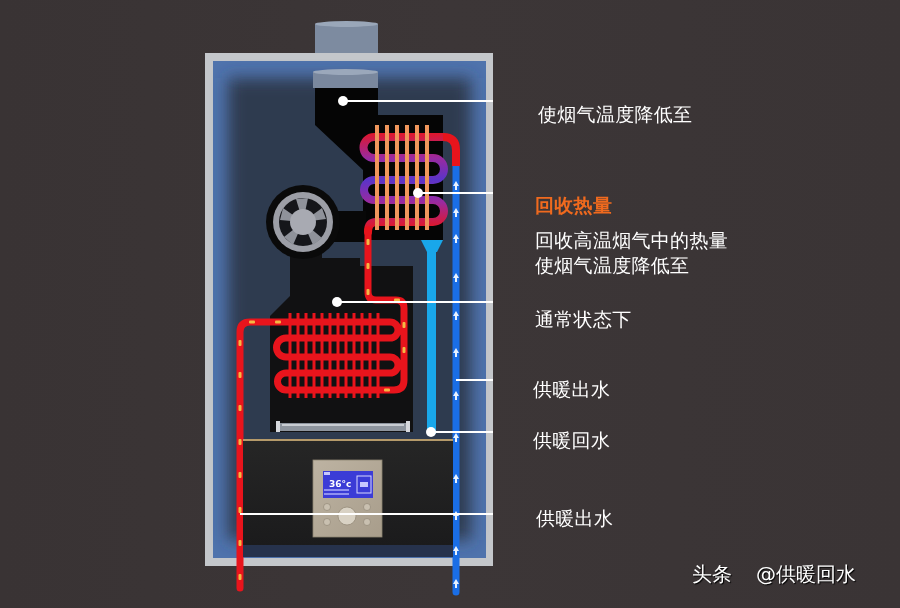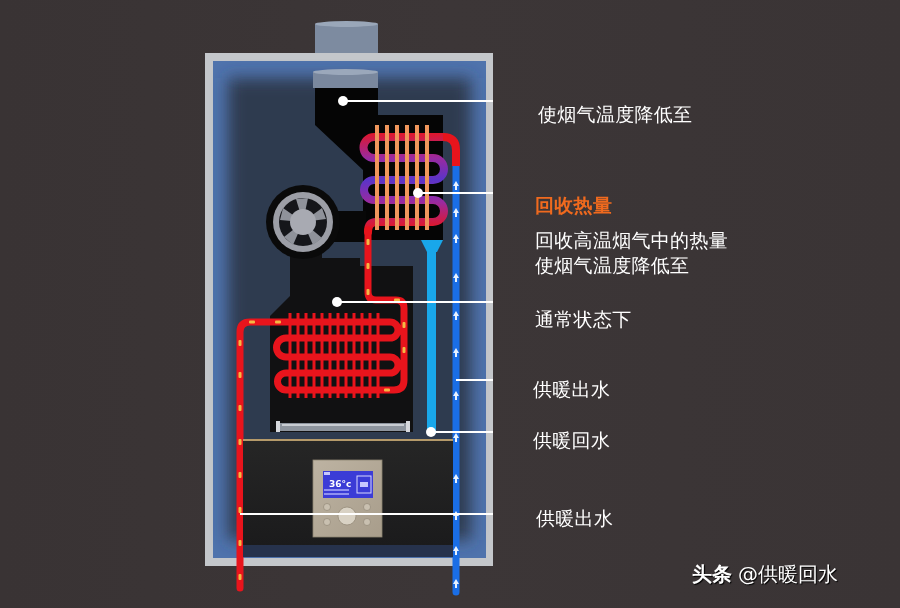--- a/index.html
+++ b/index.html
@@ -13,21 +13,21 @@
   .label {
     position: absolute; color: #ffffff; font-size: 19px; line-height: 25px;
     white-space: nowrap; letter-spacing: 0.3px; margin-top: 8px;
   }
   .label div { height: 25px; }
   .label.accent { color: #f06a1e; font-weight: bold; }
   .watermark {
     position: absolute; left: 692px; top: 562px; color: #ffffff; font-size: 20px;
     line-height: 24px; white-space: nowrap; text-shadow: 1px 1px 1px #000;
   }
-  .watermark .brand { font-weight: bold; margin-right: 6px; }
+  .watermark .brand { font-weight: normal; margin-right: 24px; }
 </style>
 </head>
 <body>
 
 <div class="stage">
 
   <svg class="diagram" width="900" height="608" viewBox="0 0 900 608">
     <defs>
       <filter id="blur8" x="-20%" y="-20%" width="140%" height="140%">
           <feGaussianBlur stdDeviation="8"></feGaussianBlur>

